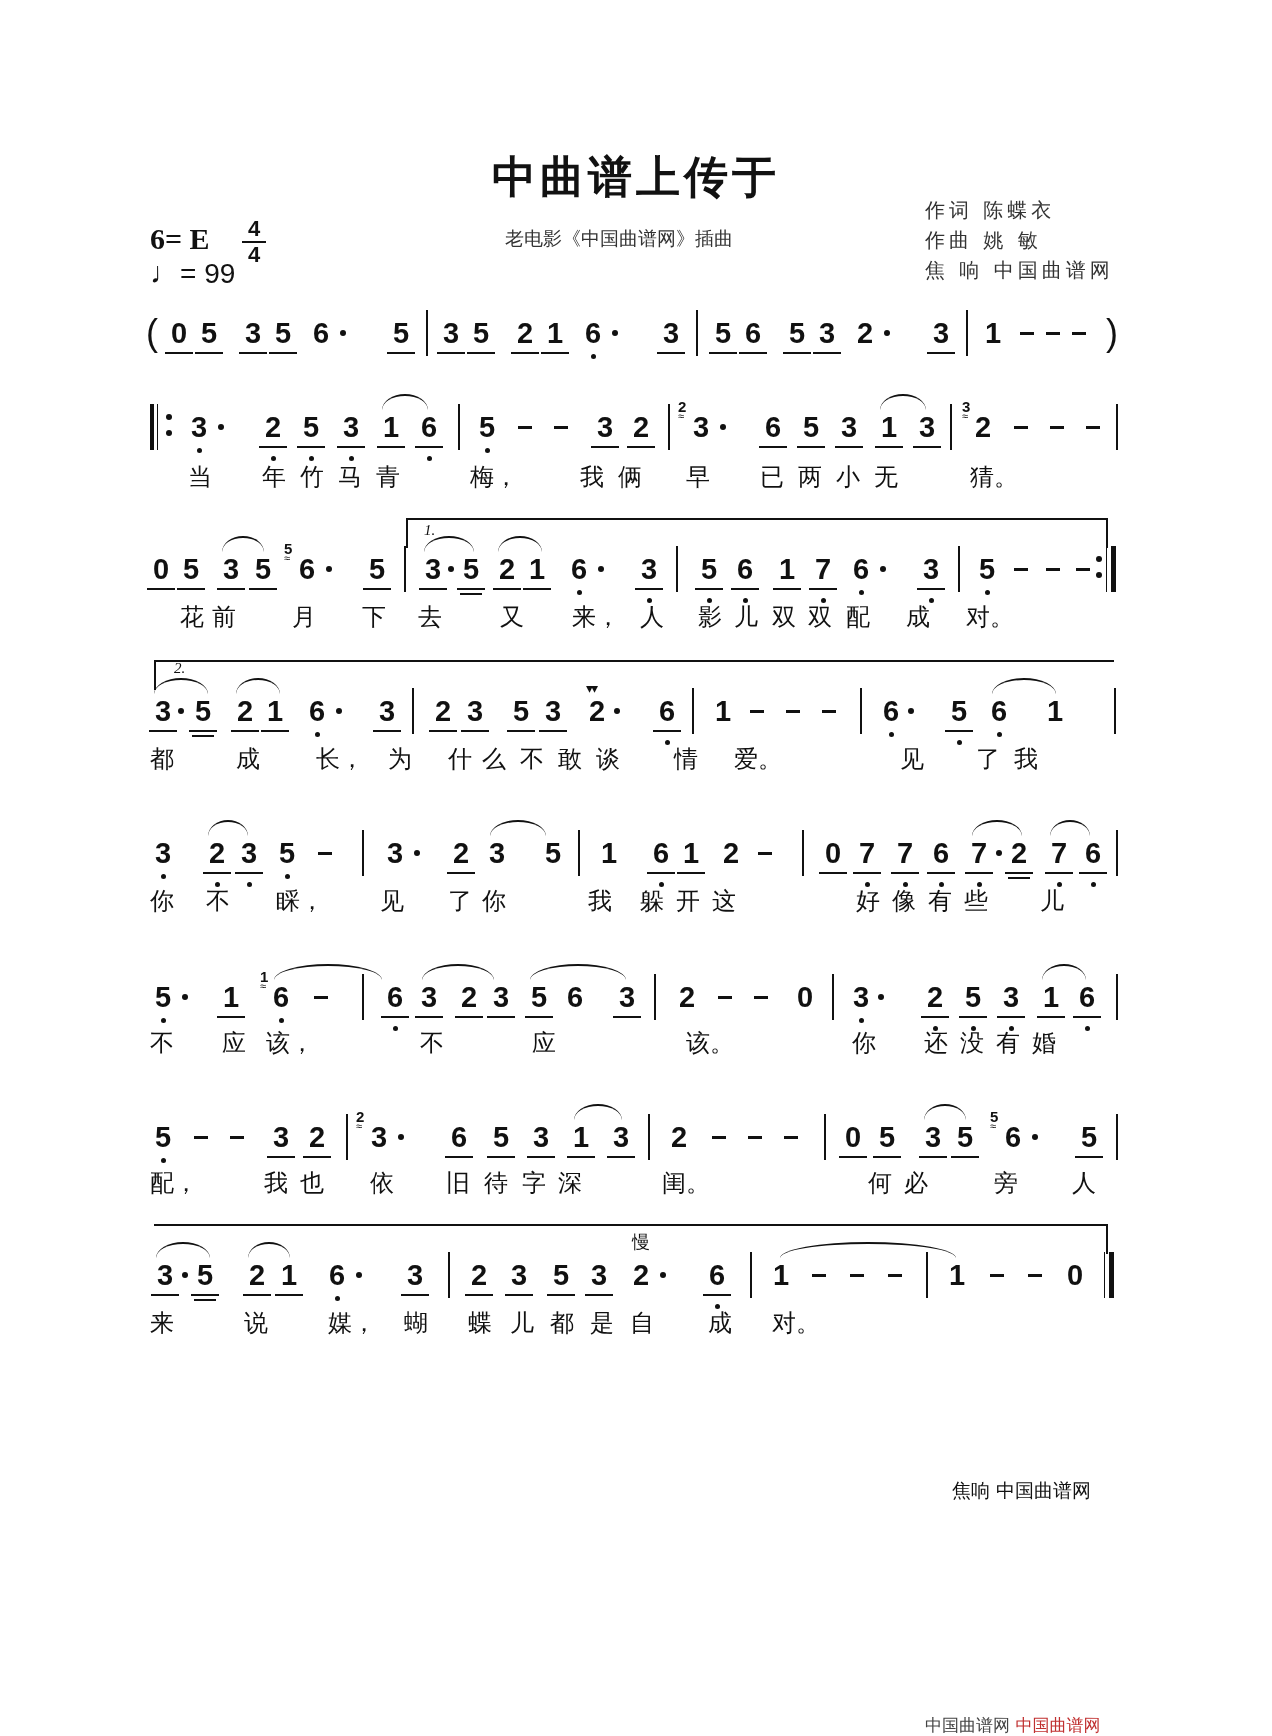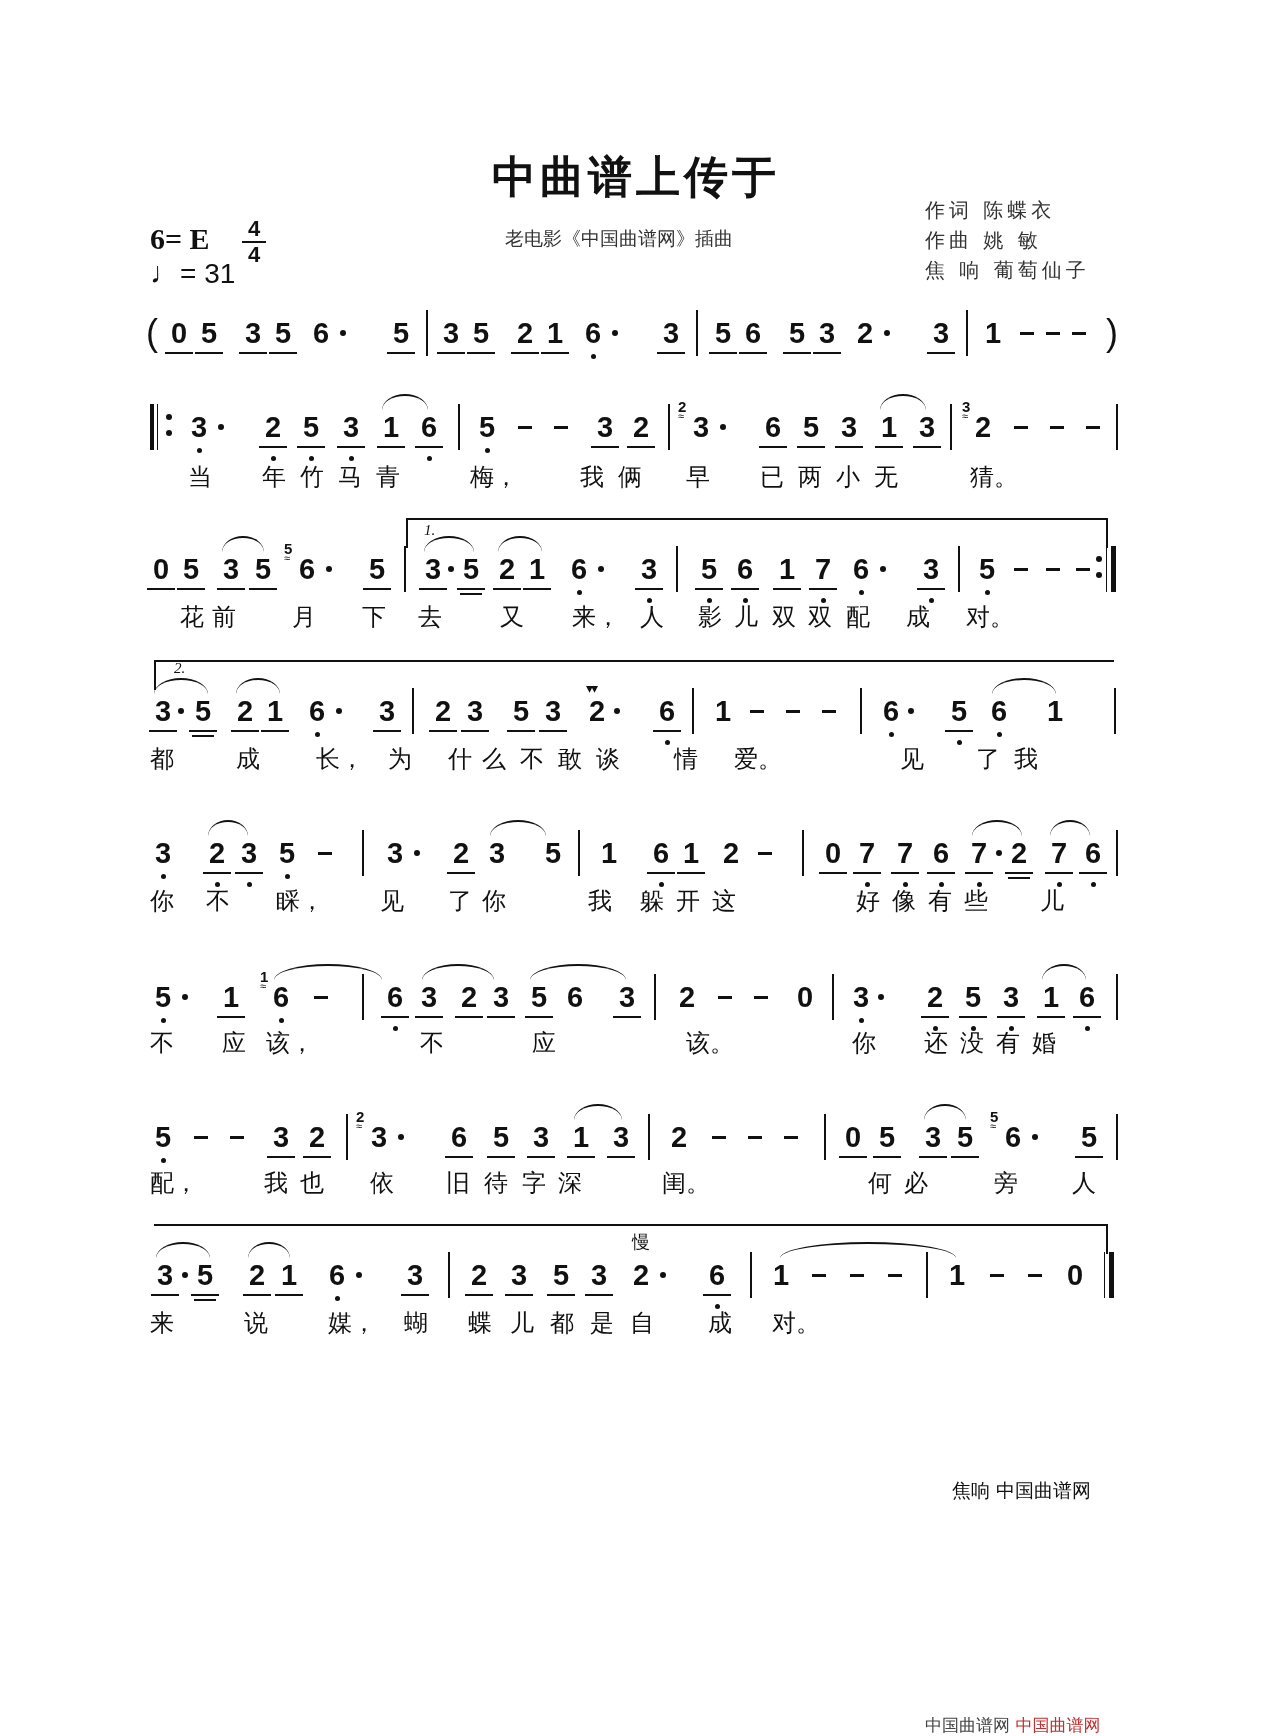--- a/index.html
+++ b/index.html
@@ -50,30 +50,30 @@
   .watermark .red{color:#c03030;}
 </style>
 </head>
 <body>
 
 <div class="abs title">中曲谱上传于</div>
 <div class="abs subtitle">老电影《中国曲谱网》插曲</div>
 <div class="abs credits">
   <div>作词  陈蝶衣</div>
   <div>作曲  姚  敏</div>
-  <div>焦 响 葡萄仙子</div>
+  <div>焦 响 中国曲谱网</div>
 </div>
 <div class="abs key">6= E</div>
 <div class="abs timesig">
   <div>4</div>
   <div class="line"></div>
   <div>4</div>
 </div>
 <div class="abs tempo">
-  <span class="qn">♩</span><span>= 31</span>
+  <span class="qn">♩</span><span>= 99</span>
 </div>
 
 <div class="row" style="top:316px;">
   <span class="paren" style="left:-4px;">(</span>
   <span class="n ul" style="left:18px;">0</span>
   <span class="n ul" style="left:48px;">5</span>
   <span class="n ul" style="left:92px;">3</span>
   <span class="n ul" style="left:122px;">5</span>
   <span class="n" style="left:160px;">6</span>
   <span class="aug" style="left:190px;"></span>

